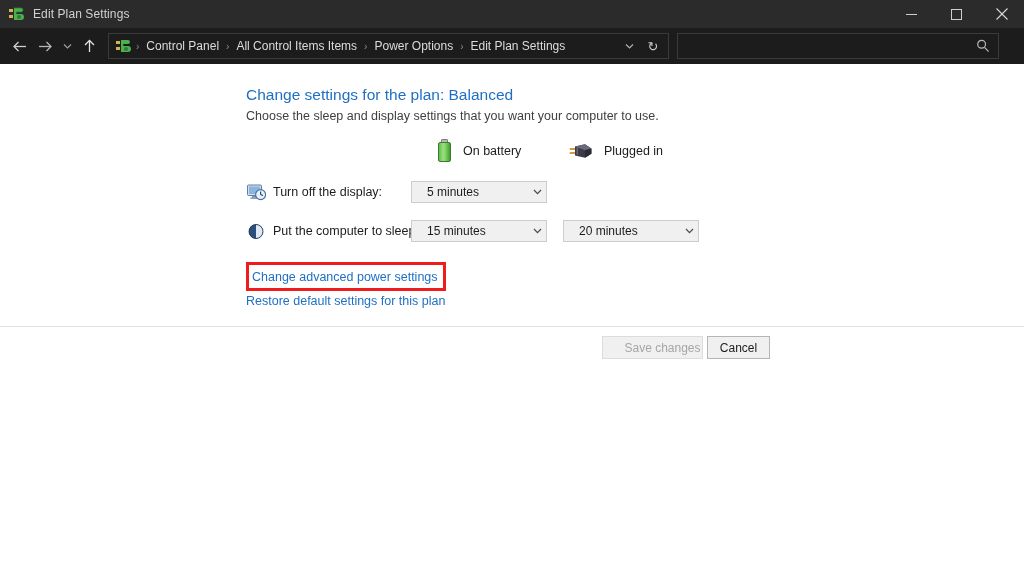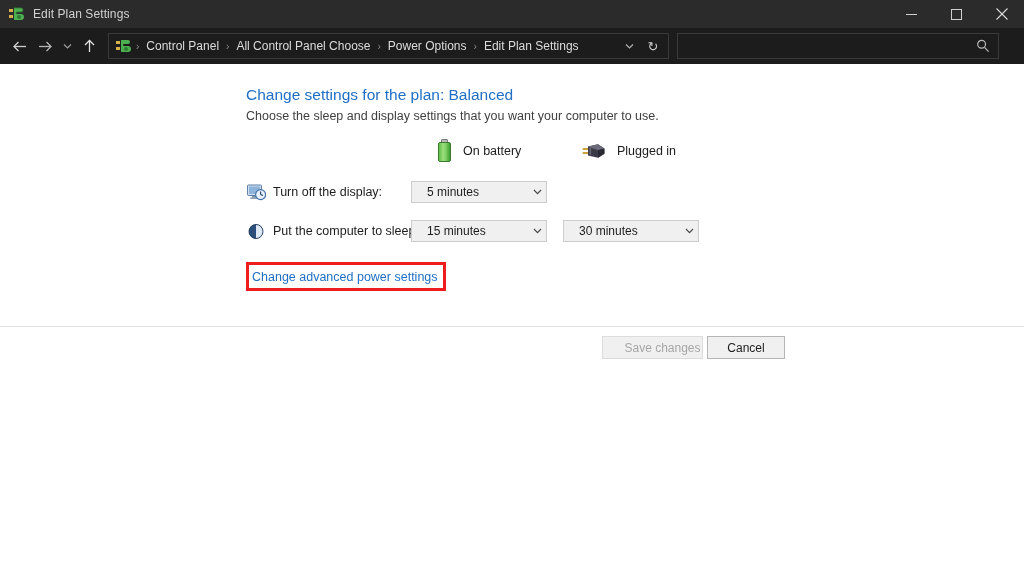--- a/index.html
+++ b/index.html
@@ -172,21 +172,21 @@
     left: 246px; top: 74px;
     width: 520px; height: 26px;
   }
   .col-head {
     position: absolute;
     display: flex;
     align-items: center;
     height: 26px;
   }
   .col-head.battery { left: 190px; }
-  .col-head.plug    { left: 335px; }
+  .col-head.plug    { left: 322px; }
   .col-head-label {
     margin-left: 10px;
     font-size: 12.5px;
     color: #1c1c1c;
     white-space: nowrap;
   }
 
   
   .battery-icon {
     position: relative;
@@ -311,21 +311,21 @@
   .btn.save {
     left: 602px; top: 9px;
     width: 101px;
     color: #a6a6a6;
     background: #f0f0f0;
     border-color: #dcdcdc;
     padding-left: 20px;
   }
   .btn.cancel {
     left: 707px; top: 9px;
-    width: 78px;
+    width: 63px;
     border-color: #b5b5b5;
   }
 </style>
 </head>
 <body>
 
 <div id="app">
 
   <div class="titlebar">
     <div class="titlebar-icon">
@@ -391,21 +391,21 @@
           <rect x="1" y="9" width="4" height="3" fill="#d8b14a"></rect>
           <path d="M6 2 h7 a2 2 0 0 1 0 4 h-4 a1 1 0 0 0 0 2 h4 a3 3 0 0 1 0 6 h-7 z" fill="#4caf50"></path>
           <circle cx="11" cy="11" r="2" fill="#2e7d32"></circle>
         </svg>
       </div>
 
       <div class="crumbs">
         <span class="crumb-sep">›</span>
         <span class="crumb">Control Panel</span>
         <span class="crumb-sep">›</span>
-        <span class="crumb">All Control Panel Choose</span>
+        <span class="crumb">All Control Items Items</span>
         <span class="crumb-sep">›</span>
         <span class="crumb">Power Options</span>
         <span class="crumb-sep">›</span>
         <span class="crumb">Edit Plan Settings</span>
       </div>
 
       <div class="addr-right">
         <div class="addr-chevron">
           <svg width="9" height="7" viewBox="0 0 9 7">
             <polyline points="1,1.5 4.5,5 8,1.5" fill="none" stroke="#b0b0b0" stroke-width="1.2"></polyline>
@@ -496,34 +496,35 @@
         <div class="combo c1">
           <span class="combo-value">15 minutes</span>
           <span class="combo-arrow">
             <svg width="9" height="6" viewBox="0 0 9 6">
               <polyline points="1,1 4.5,4.6 8,1" fill="none" stroke="#4a4a4a" stroke-width="1.2"></polyline>
             </svg>
           </span>
         </div>
 
         <div class="combo c2">
-          <span class="combo-value">30 minutes</span>
+          <span class="combo-value">20 minutes</span>
           <span class="combo-arrow">
             <svg width="9" height="6" viewBox="0 0 9 6">
               <polyline points="1,1 4.5,4.6 8,1" fill="none" stroke="#4a4a4a" stroke-width="1.2"></polyline>
             </svg>
           </span>
         </div>
       </div>
     </div>
 
     <div class="links">
       <div class="link-highlight-wrap">
         <a class="link" href="#">Change advanced power settings</a>
       </div>
+      <a class="link-restore" href="#">Restore default settings for this plan</a>
     </div>
   </div>
 
   <div class="divider"></div>
 
   <div class="footer">
     <div class="btn save">Save changes</div>
     <div class="btn cancel">Cancel</div>
   </div>
 

